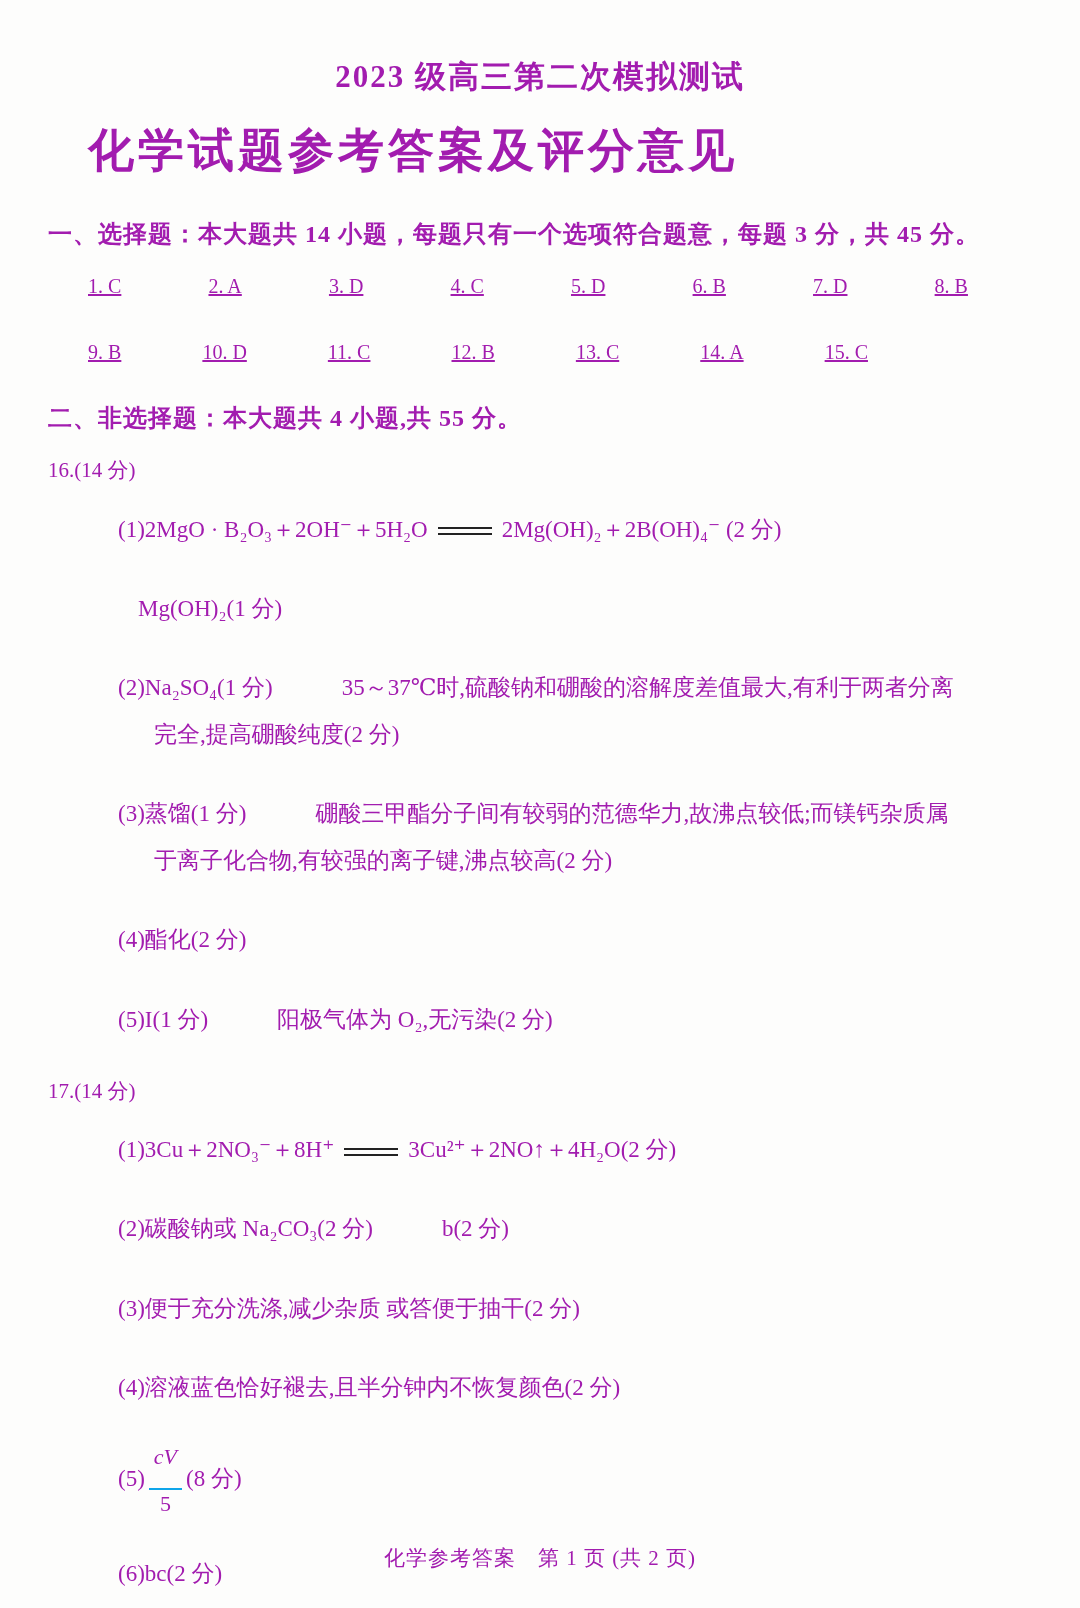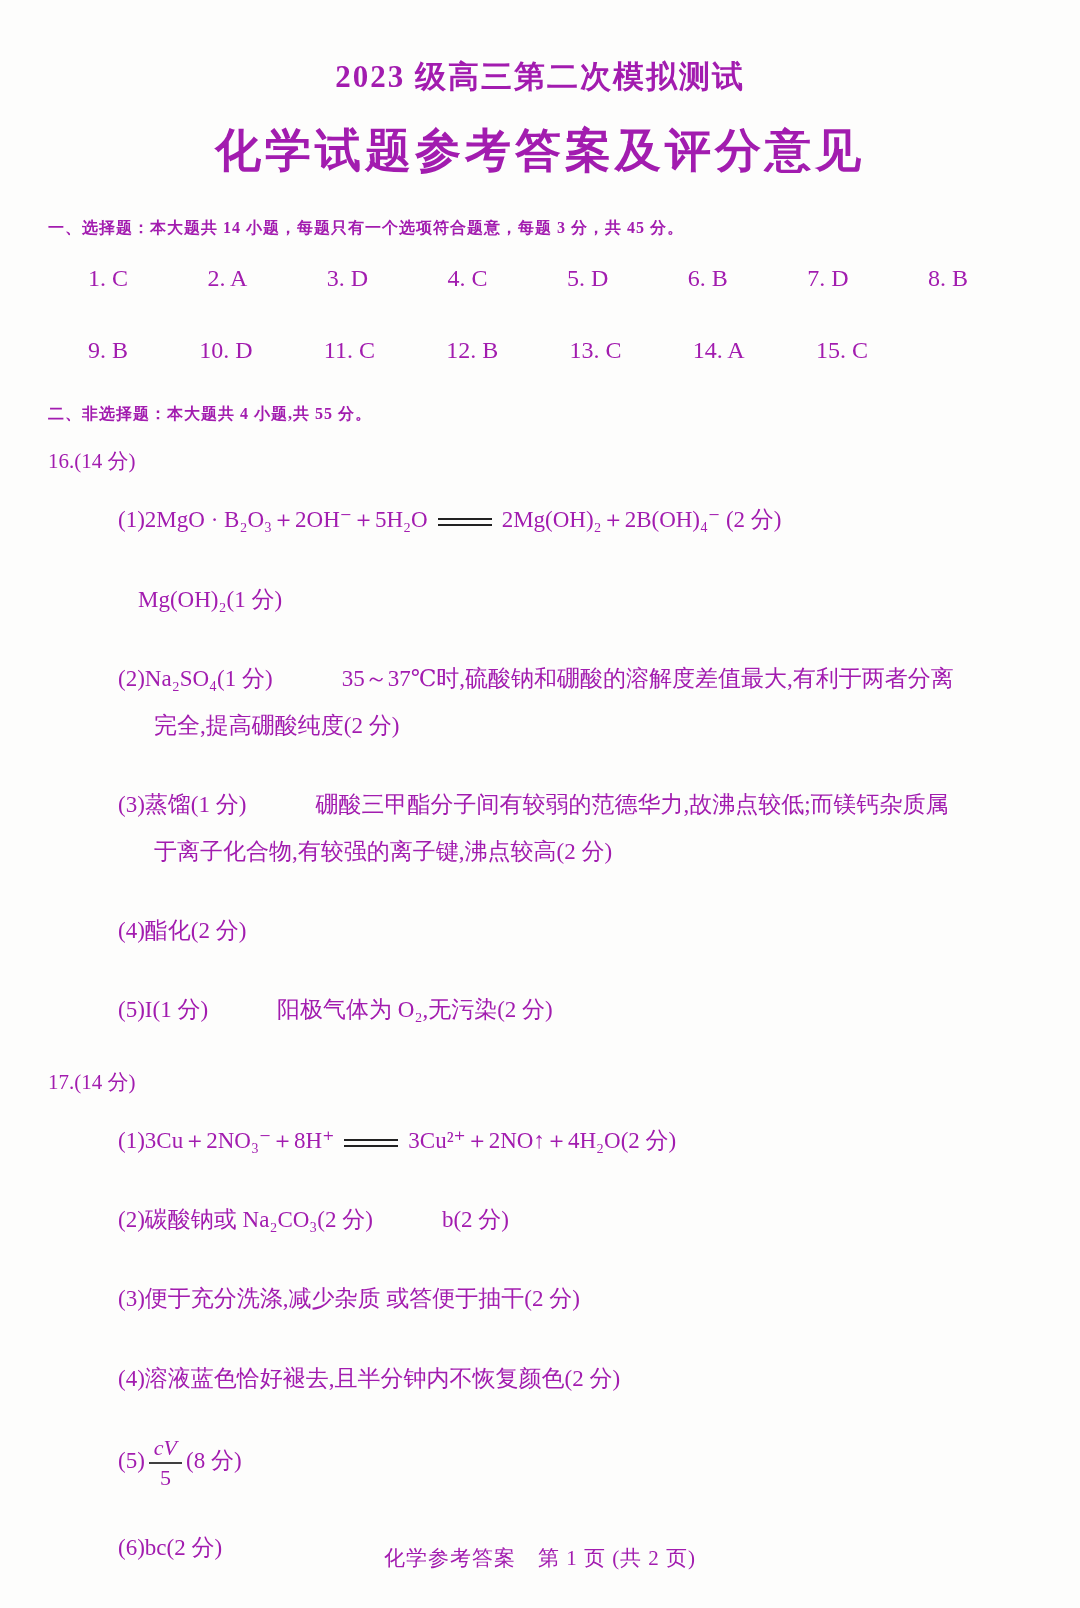--- a/index.html
+++ b/index.html
@@ -21,36 +21,36 @@
   }
   .title1 {
     margin: 14px 0 0 0;
     text-align: center;
     font-size: 31px;
     font-weight: bold;
     letter-spacing: 2px;
   }
   .title2 {
     margin: 22px 0 36px 0;
-    text-align: center;
     font-size: 46px;
     font-weight: bold;
     letter-spacing: 4px;
   }
   .sec-head {
     margin: 34px 0 20px -40px;
-    font-size: 16px;
+    font-size: 24px;
     font-weight: bold;
     letter-spacing: 1px;
   }
   .ans-row {
     display: flex;
-    font-size: 24px;
+    font-size: 20px;
     margin: 0 0 34px 0;
     line-height: 1.6;
+    text-decoration: underline;
   }
   .ans-row.row1 { width: 880px; justify-content: space-between; }
   .ans-row.row2 { width: 780px; justify-content: space-between; gap: 34px; }
   .q-num {
     margin: 20px 0 18px -40px;
     font-size: 21px;
     line-height: 1.6;
   }
   .item {
     margin: 0 30px 32px 30px;
@@ -76,22 +76,22 @@
   .frac {
     display: inline-flex;
     flex-direction: column;
     align-items: center;
     vertical-align: middle;
     margin: 0 4px;
     font-size: 22px;
   }
   .frac .num {
     font-style: italic;
-    border-bottom: 2px solid #404040;
-    padding: 0 5px 1px 5px;
+    border-bottom: 2px solid #0ea5e9;
+    padding: 0 5px 18px 5px;
     line-height: 1.25;
   }
   .frac .den { line-height: 1.25; }
   .footer {
     position: absolute;
     left: 0;
     bottom: 36px;
     width: 100%;
     text-align: center;
     font-size: 21px;

